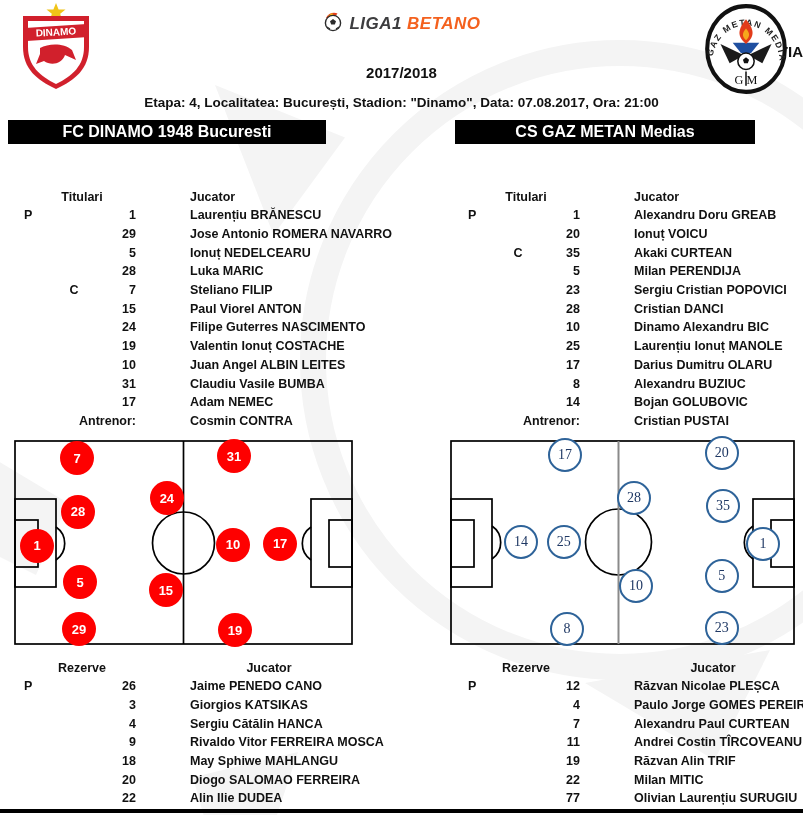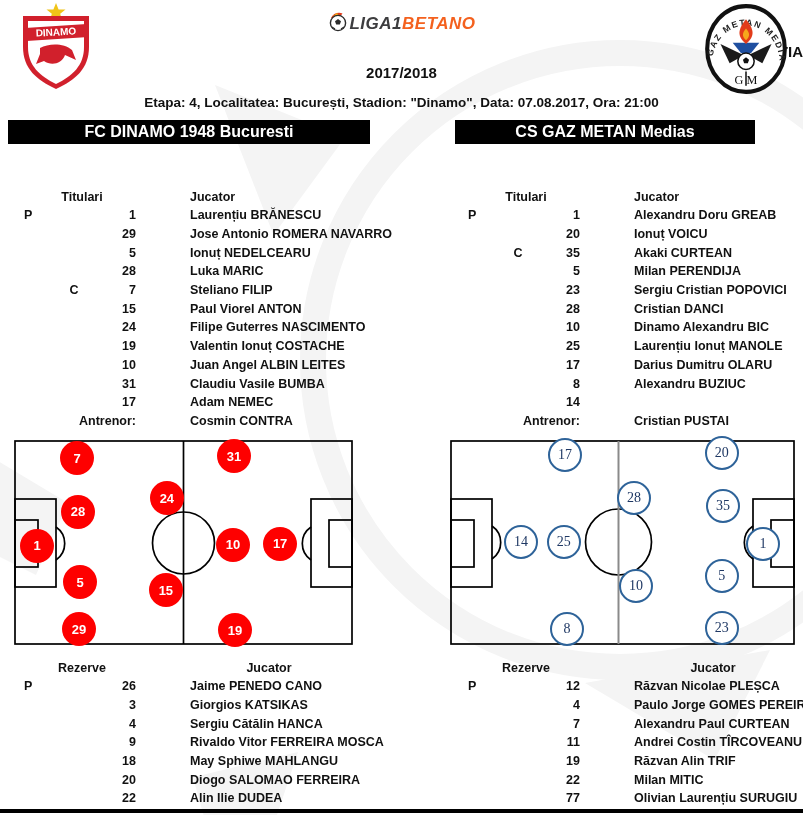--- a/index.html
+++ b/index.html
@@ -15,32 +15,32 @@
   .wm1 { left:215px; top:85px; width:130px; height:150px; clip-path:polygon(0 0,100% 35%,45% 100%); }
   .wm2 { left:-12px; top:455px; width:80px; height:120px; clip-path:polygon(0 0,100% 40%,60% 100%,0 80%); }
   .wm3 { left:193px; top:752px; width:105px; height:63px; clip-path:polygon(0 40%,100% 0,80% 100%,10% 100%); }
   .wm4 { left:585px; top:650px; width:185px; height:110px; clip-path:polygon(0 30%,100% 0,70% 100%); }
 
   .crest { position:absolute; }
   .crest-home { left:10px; top:3px; }
   .crest-away { left:699px; top:4px; }
 
   .league-logo { position:absolute; top:10px; left:0; right:0; display:flex;
-    justify-content:center; align-items:center; 
+    justify-content:center; align-items:center; gap:5px;
     font-style:italic; font-weight:bold; font-size:17px; letter-spacing:.5px; }
   .league-logo .liga { color:#3d3d3f; }
   .league-logo .betano { color:#f4611e; }
 
   .edition { position:absolute; top:43px; left:0; right:0; text-align:right; font-weight:bold; font-size:15px; }
   .season  { position:absolute; top:64px; left:0; right:0; text-align:center; font-weight:bold; font-size:15px; }
   .match-info { position:absolute; top:95px; left:0; right:0; text-align:center; font-weight:bold; font-size:13.5px; }
 
   .banner { position:absolute; top:120px; height:24px; background:#000; color:#fff;
     font-weight:bold; font-size:16px; display:flex; align-items:center; justify-content:center; }
-  .banner-home { left:8px; width:362px; }
+  .banner-home { left:8px; width:318px; }
   .banner-away { left:455px; width:300px; }
 
   .roster { position:absolute; }
   .roster-starters-home { left:14px;  top:187px; width:340px; }
   .roster-starters-away { left:458px; top:187px; width:340px; }
   .roster-reserves-home { left:14px;  top:658px; width:340px; }
   .roster-reserves-away { left:458px; top:658px; width:340px; }
 
   .row { display:grid; grid-template-columns:28px 24px 30px 8px 1fr; height:18.7px;
     align-items:center; font-weight:bold; font-size:12.5px;gap:20px; }
@@ -293,20 +293,21 @@
         <span class="cell c"></span>
         <span class="cell num">8</span>
         <span></span>
         <span class="cell name">Alexandru BUZIUC</span>
       </div>
       <div class="row">
         <span class="cell p"></span>
         <span class="cell c"></span>
         <span class="cell num">14</span>
         <span></span>
+        <span class="cell name">Bojan GOLUBOVIC</span>
       </div>
       <div class="row">
         <span class="coach-label">Antrenor:</span>
         <span></span>
         <span class="cell name">Cristian PUSTAI</span>
       </div>
     </div>
 
   <div class="pitch pitch-home">
     <svg width="339" height="205" viewBox="0 0 339 205">

